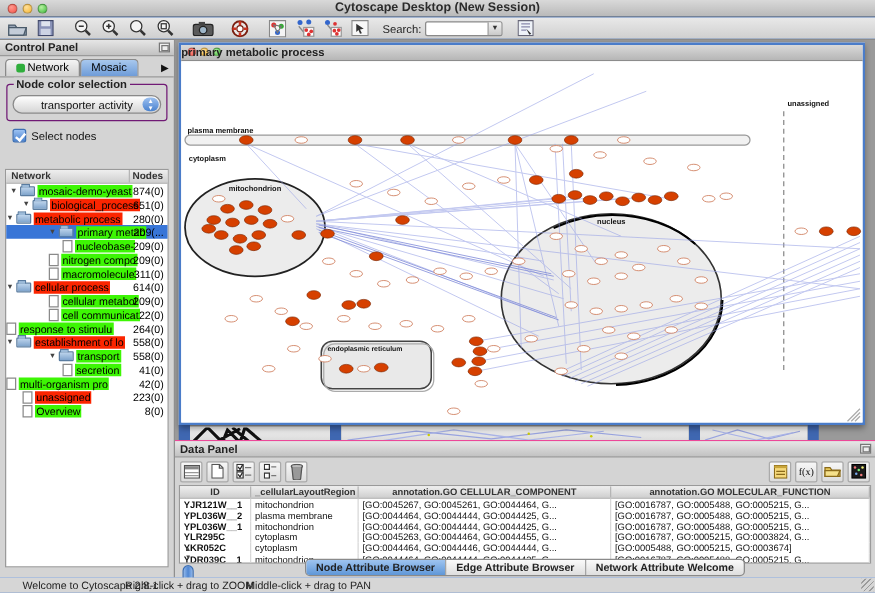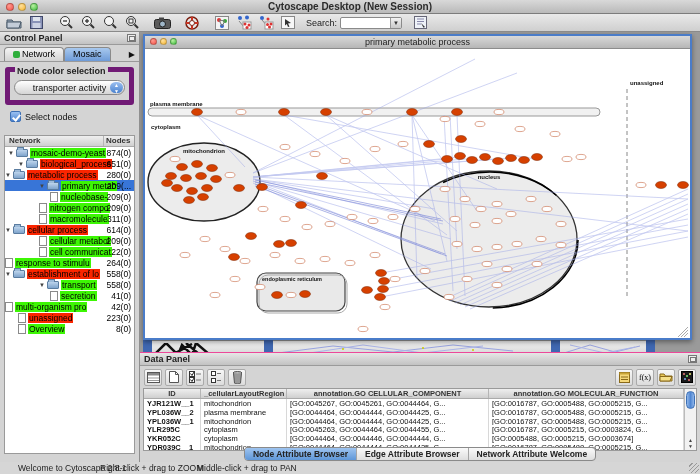--- a/index.html
+++ b/index.html
@@ -37,21 +37,21 @@
   .phead { height:13px; background:linear-gradient(#e6e6e6,#c2c2c2); border-bottom:1px solid #9a9a9a;
     font-size:9px; font-weight:bold; color:#222; padding:1px 4px; position:relative; }
   .floatico { position:absolute; right:3px; top:2px; width:9px; height:8px; border:1px solid #777; background:#eee; }
   .floatico:after{ content:""; position:absolute; left:1px; top:1px; width:4px; height:3px; border:1px solid #777; }
   .ctabs { height:17px; display:flex; align-items:flex-end; padding:2px 2px 0 4px; border-bottom:1px solid #9a9a9a; background:#d4d4d4;}
   .ctab { font-size:9px; padding:1px 8px 2px 8px; border:1px solid #8a8a8a; border-bottom:none;
     border-radius:4px 4px 0 0; background:linear-gradient(#f4f4f4,#d2d2d2); display:flex; align-items:center; gap:2px;}
   .ctab.sel { background:linear-gradient(#a8c8ee,#6d9bd8); font-weight:normal; }
   .nettabico { width:7px; height:7px; background:#2fae3c; border-radius:2px; display:inline-block; }
   .tabmore { margin-left:auto; font-size:8px; color:#111; padding:0 2px 2px 0; }
-  .groupbox { margin:5px 5px 0 5px; border:5px solid #701a75; border-radius:3px; padding:3px 4px 5px 4px; position:relative; }
+  .groupbox { margin:5px 5px 0 5px; border:1px solid #701a75; border-radius:3px; padding:3px 4px 5px 4px; position:relative; }
   .grouplbl { position:absolute; top:-6px; left:5px; background:#d4d4d4; font-size:9px; font-weight:bold; padding:0 2px; color:#222;}
   .macselect { margin-top:5px; height:15px; border:1px solid #8a8a8a; border-radius:8px;
     background:linear-gradient(#ffffff,#d5d5d5); font-size:9px; display:flex; align-items:center;
     justify-content:center; position:relative; color:#111; }
   .macselect .stepper { position:absolute; right:1px; top:1px; bottom:1px; width:13px; border-radius:7px;
     background:linear-gradient(#9cc0f0,#4a82cf); color:#fff; font-size:5px; line-height:6px; text-align:center; }
   .checkrow { display:flex; align-items:center; gap:4px; margin:6px 0 4px 10px; }
   .checkbox { width:11px; height:11px; border-radius:2px; border:1px solid #3c6fb4;
     background:linear-gradient(#9bc1f2,#4a82cf); position:relative; }
   .checkbox:after { content:""; position:absolute; left:3px; top:1px; width:3px; height:6px;
@@ -75,34 +75,34 @@
   .lab.g { background:#3df604; }
   .lab.r { background:#fb2500; }
   .cnt { position:absolute; right:3px; font-size:8.5px; color:#000; }
   .trow.sel .cnt { color:#000; }
 
   
   .desktop { position:relative; height:320px; background:#9a9a9a; overflow:hidden; }
   .netframe { position:absolute; left:3px; top:2px; width:549px; height:306px;
     border:2px solid #4a7cc9; background:#fff; box-shadow:0 2px 5px rgba(0,0,0,.4); }
   .nettitle { height:13px; background:linear-gradient(#d9d9d9,#b6b6b6); border-bottom:1px solid #8c8c8c; position:relative; }
-  .nettitle .title { position:absolute; left:0; right:0; top:1px; text-align:center; font-size:9px; font-weight:normal; color:#222; }
+  .nettitle .title { position:absolute; left:0; right:0; top:1px; text-align:left; font-size:9px; font-weight:bold; color:#222; }
   .nettitle .tl { width:7px; height:7px; top:2px; }
   .netcanvas { position:absolute; left:0; top:13px; right:0; bottom:0; background:#fff; overflow:hidden; }
   .strips { position:absolute; left:3px; top:308px; height:12px; width:549px; display:flex; }
   .bluebar { width:9px; height:12px; background:#3f67b1; }
   .strip { height:12px; background:linear-gradient(#f4f4f4,#dcdcdc); border-top:1px solid #999; position:relative; overflow:hidden;}
 
   
   .dpanel { height:110px; background:#d4d4d4; border-top:1px solid #ec4899; position:relative; }
   .dtoolbar { height:22px; display:flex; align-items:center; padding:0 4px; gap:3px; }
   .dbtn { width:18px; height:17px; border:1px solid #aaa; border-radius:2px; background:linear-gradient(#f7f7f7,#dcdcdc);
     display:flex; align-items:center; justify-content:center; }
   .dsp { flex:1; }
-  .dtable { position:absolute; left:3px; right:3px; top:35px; height:63px; background:#fff; border:1px solid #9a9a9a; display:flex; }
+  .dtable { position:absolute; left:3px; right:3px; top:35px; height:63px; background:#fff; border:1px solid #9a9a9a; display:flex;flex-direction:column; }
   .tcols { flex:1; overflow:hidden; }
   .thr { display:flex; height:10px; background:linear-gradient(#efefef,#cfcfcf); border-bottom:1px solid #aaa;
     font-size:7.5px; font-weight:bold; color:#333; }
   .tr { display:flex; height:8.8px; font-size:7.5px; color:#111; }
   .td,.th { padding:0 3px; border-right:1px solid #d8d8d8; white-space:nowrap; overflow:hidden; }
   .th { border-right:1px solid #b5b5b5; text-align:center; }
   .c1{width:57px; flex:none;} .c2{width:86px; flex:none;} .c3{width:202px; flex:none;} .c4{flex:1;}
   .td.c1 { font-weight:bold; }
   .vscroll { width:12px; flex:none; background:#f2f2f2; border-left:1px solid #bbb; position:relative; }
   .vthumb { position:absolute; left:1px; top:2px; width:9px; height:18px; border-radius:5px;

